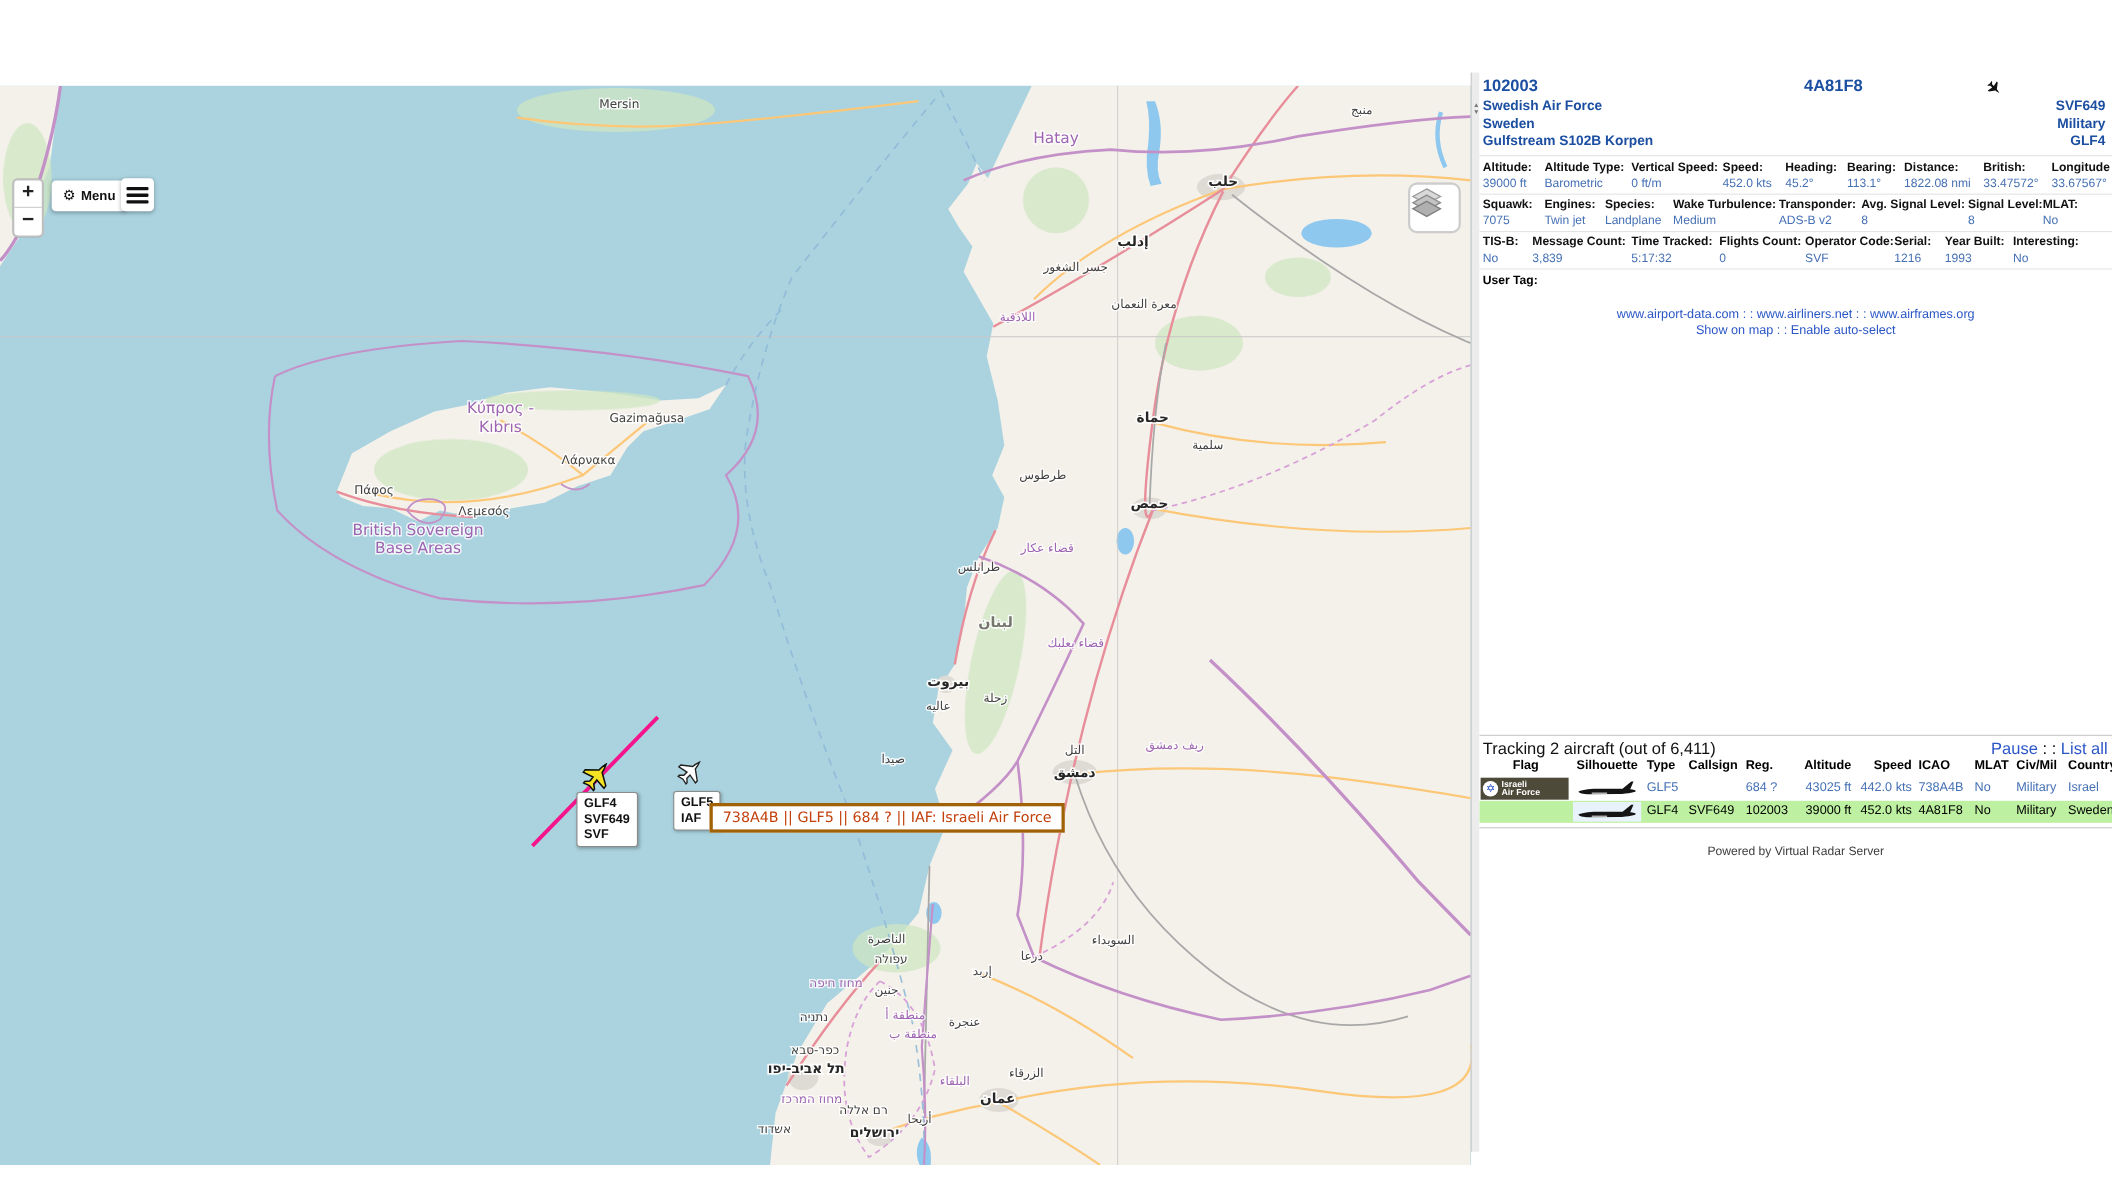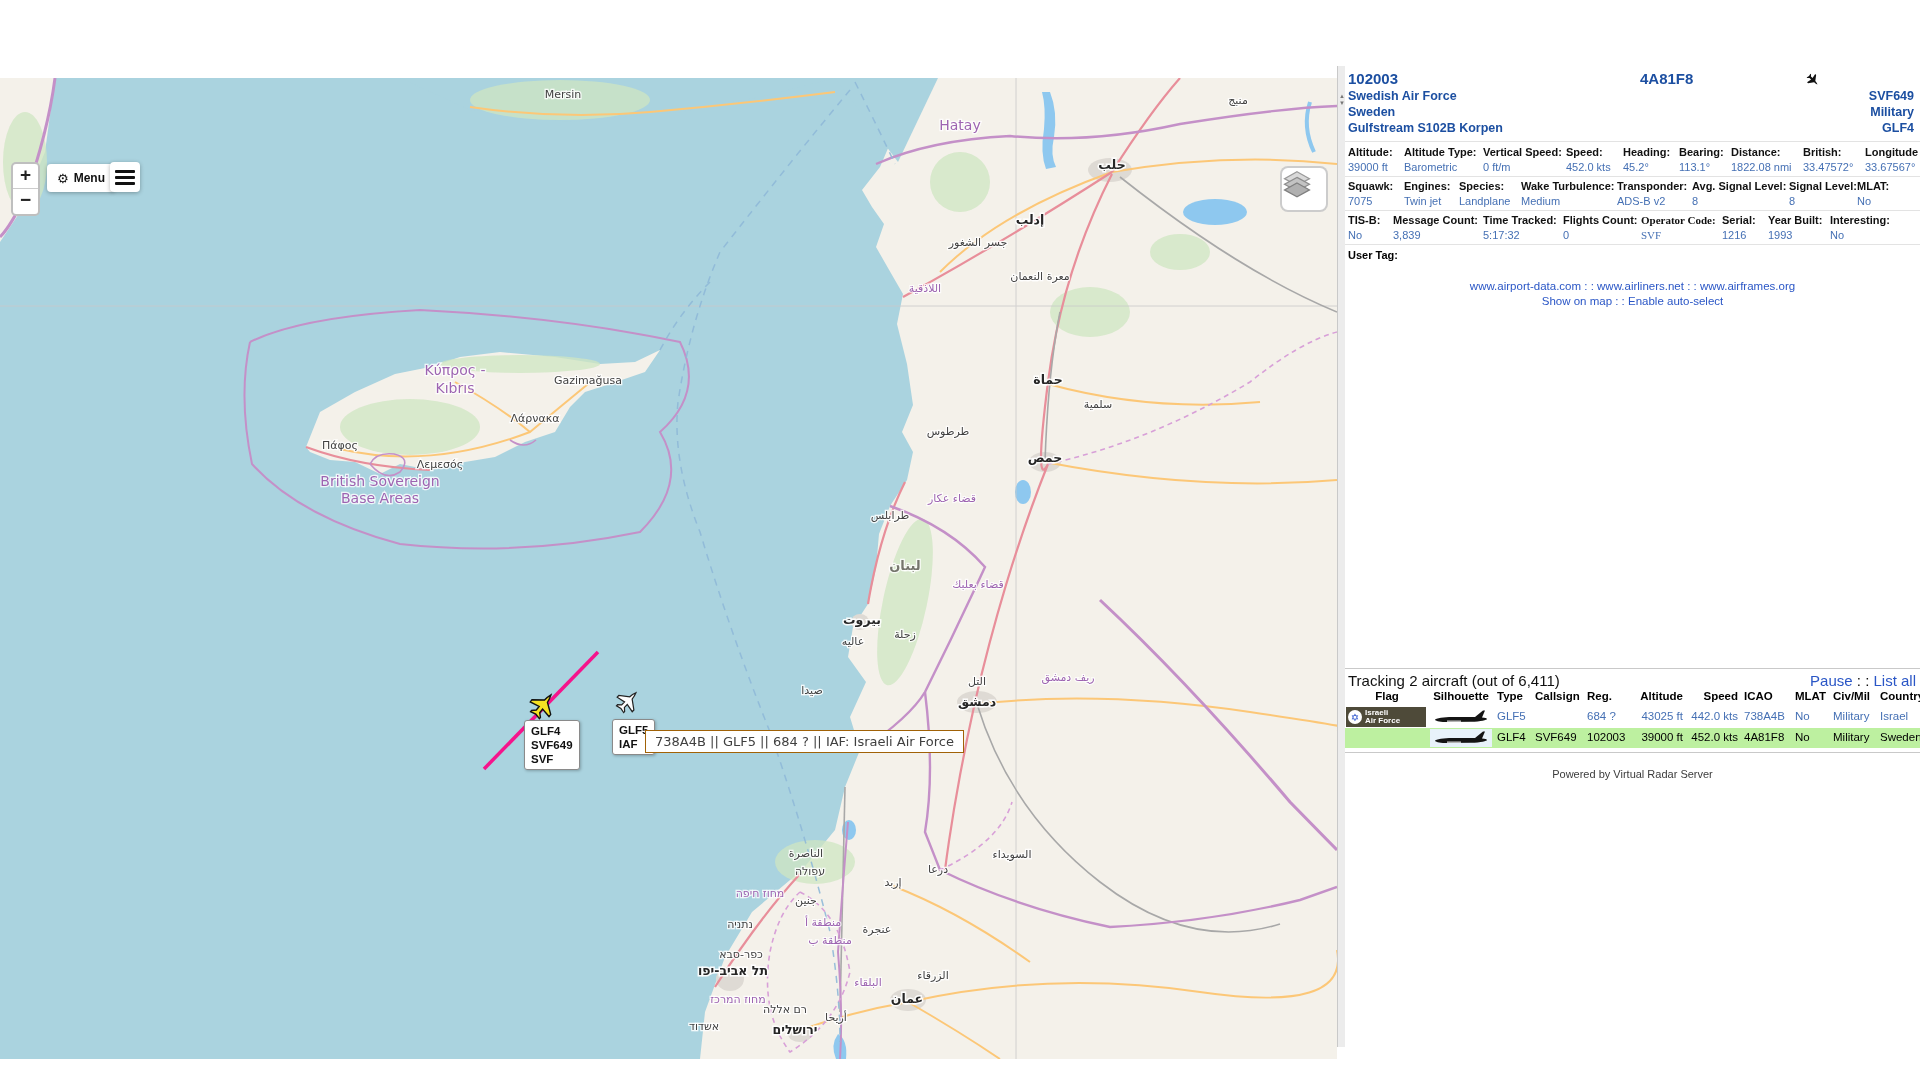--- a/index.html
+++ b/index.html
@@ -24,22 +24,22 @@
      font:700 12px "Liberation Sans",sans-serif; color:#111; box-shadow:0 1px 4px rgba(0,0,0,.3); border:none; border-radius:4px; cursor:pointer;}
   #listbtn { left:110px; top:84px; width:30px; height:30px; box-shadow:0 1px 4px rgba(0,0,0,.3); border:none; border-radius:4px;
      display:flex; flex-direction:column; justify-content:center; gap:3px; padding:0 5px; cursor:pointer;}
   #listbtn i { display:block; height:3px; background:#111; border-radius:1px; }
   #layersctl { left:1280px; top:88px; width:48px; height:46px; border-radius:8px; border:2px solid rgba(0,0,0,.2);
      display:flex; align-items:center; justify-content:center; cursor:pointer; }
 
   
   .mk-label { position:absolute; background:#fff; border:1px solid #8a8a8a; border-radius:3px; padding:3px 6px;
      font:700 11.5px "Liberation Sans",sans-serif; color:#111; line-height:14px; box-shadow:1px 1px 3px rgba(0,0,0,.25); }
-  #tooltip { position:absolute; left:645px; top:718px; background:#fff; border:1px solid #a16207; padding:3px 9px;
-     font:13px "DejaVu Sans", sans-serif; color:#404040; white-space:nowrap; }
+  #tooltip { position:absolute; left:645px; top:718px; background:#fff; border:3px solid #a16207; padding:3px 9px;
+     font:13px "DejaVu Sans", sans-serif; color:#c2410c; white-space:nowrap; }
 
   
   #splitter { position:absolute; left:1337px; top:66px; width:8px; height:981px; background:#ececec; border-left:1px solid #c9c9c9; }
   #splitter .grip { position:absolute; left:1px; top:27px; width:5px; text-align:center; color:#777; font-size:6px; line-height:7px; }
 
   
   #panel { position:absolute; left:1345px; top:66px; width:575px; height:981px; background:#fff; font-size:11px; color:#000; }
   .hdr-big  { font:700 15px "Liberation Sans",sans-serif; color:#1c4fa1; }
   .hdr-line { font:700 12.5px "Liberation Sans",sans-serif; color:#1c4fa1; }
   .lnk      { color:#2a56c6; cursor:pointer; }
@@ -383,21 +383,21 @@
         <span>3,839</span>
       </div>
       <div class="f" style="flex: 0 0 80px;">
         <b>Time Tracked:</b>
         <span>5:17:32</span>
       </div>
       <div class="f" style="flex: 0 0 78px;">
         <b>Flights Count:</b>
         <span>0</span>
       </div>
-      <div class="f" style="flex: 0 0 81px; font-family: Liberation Serif, serif;">
+      <div class="f" style="flex: 0 0 81px;">
         <b>Operator Code:</b>
         <span>SVF</span>
       </div>
       <div class="f" style="flex: 0 0 46px;">
         <b>Serial:</b>
         <span>1216</span>
       </div>
       <div class="f" style="flex: 0 0 62px;">
         <b>Year Built:</b>
         <span>1993</span>

